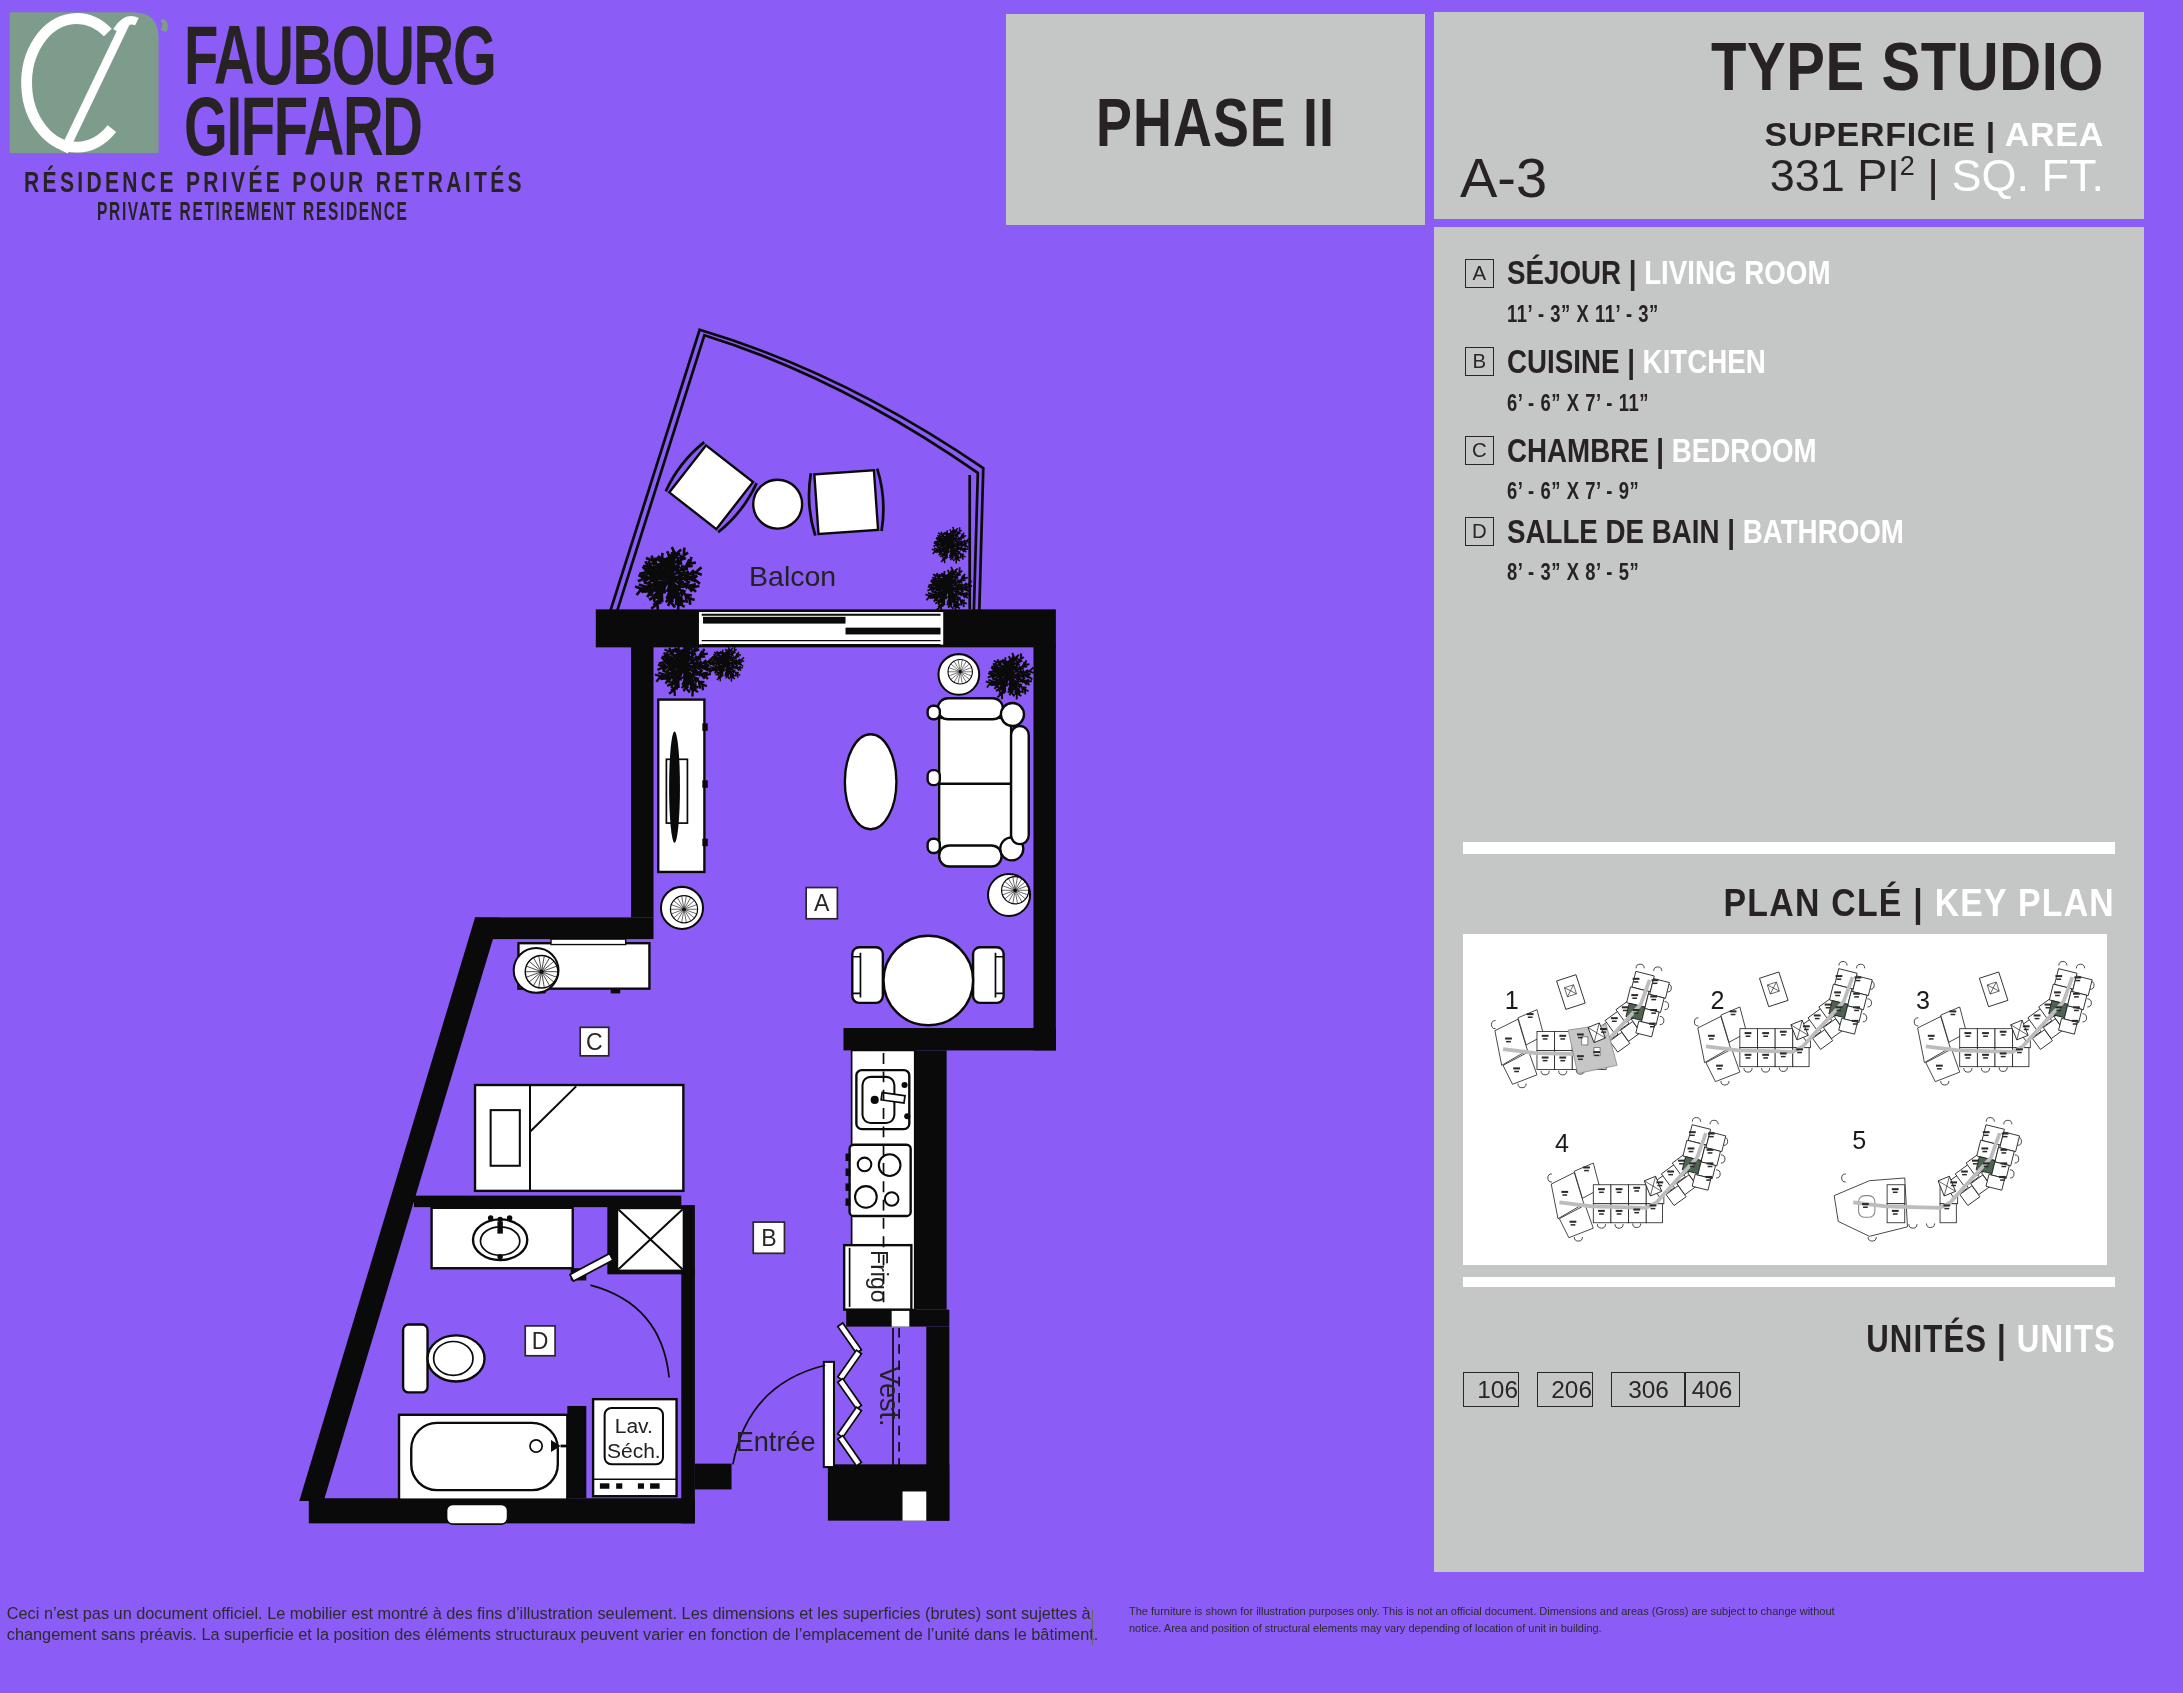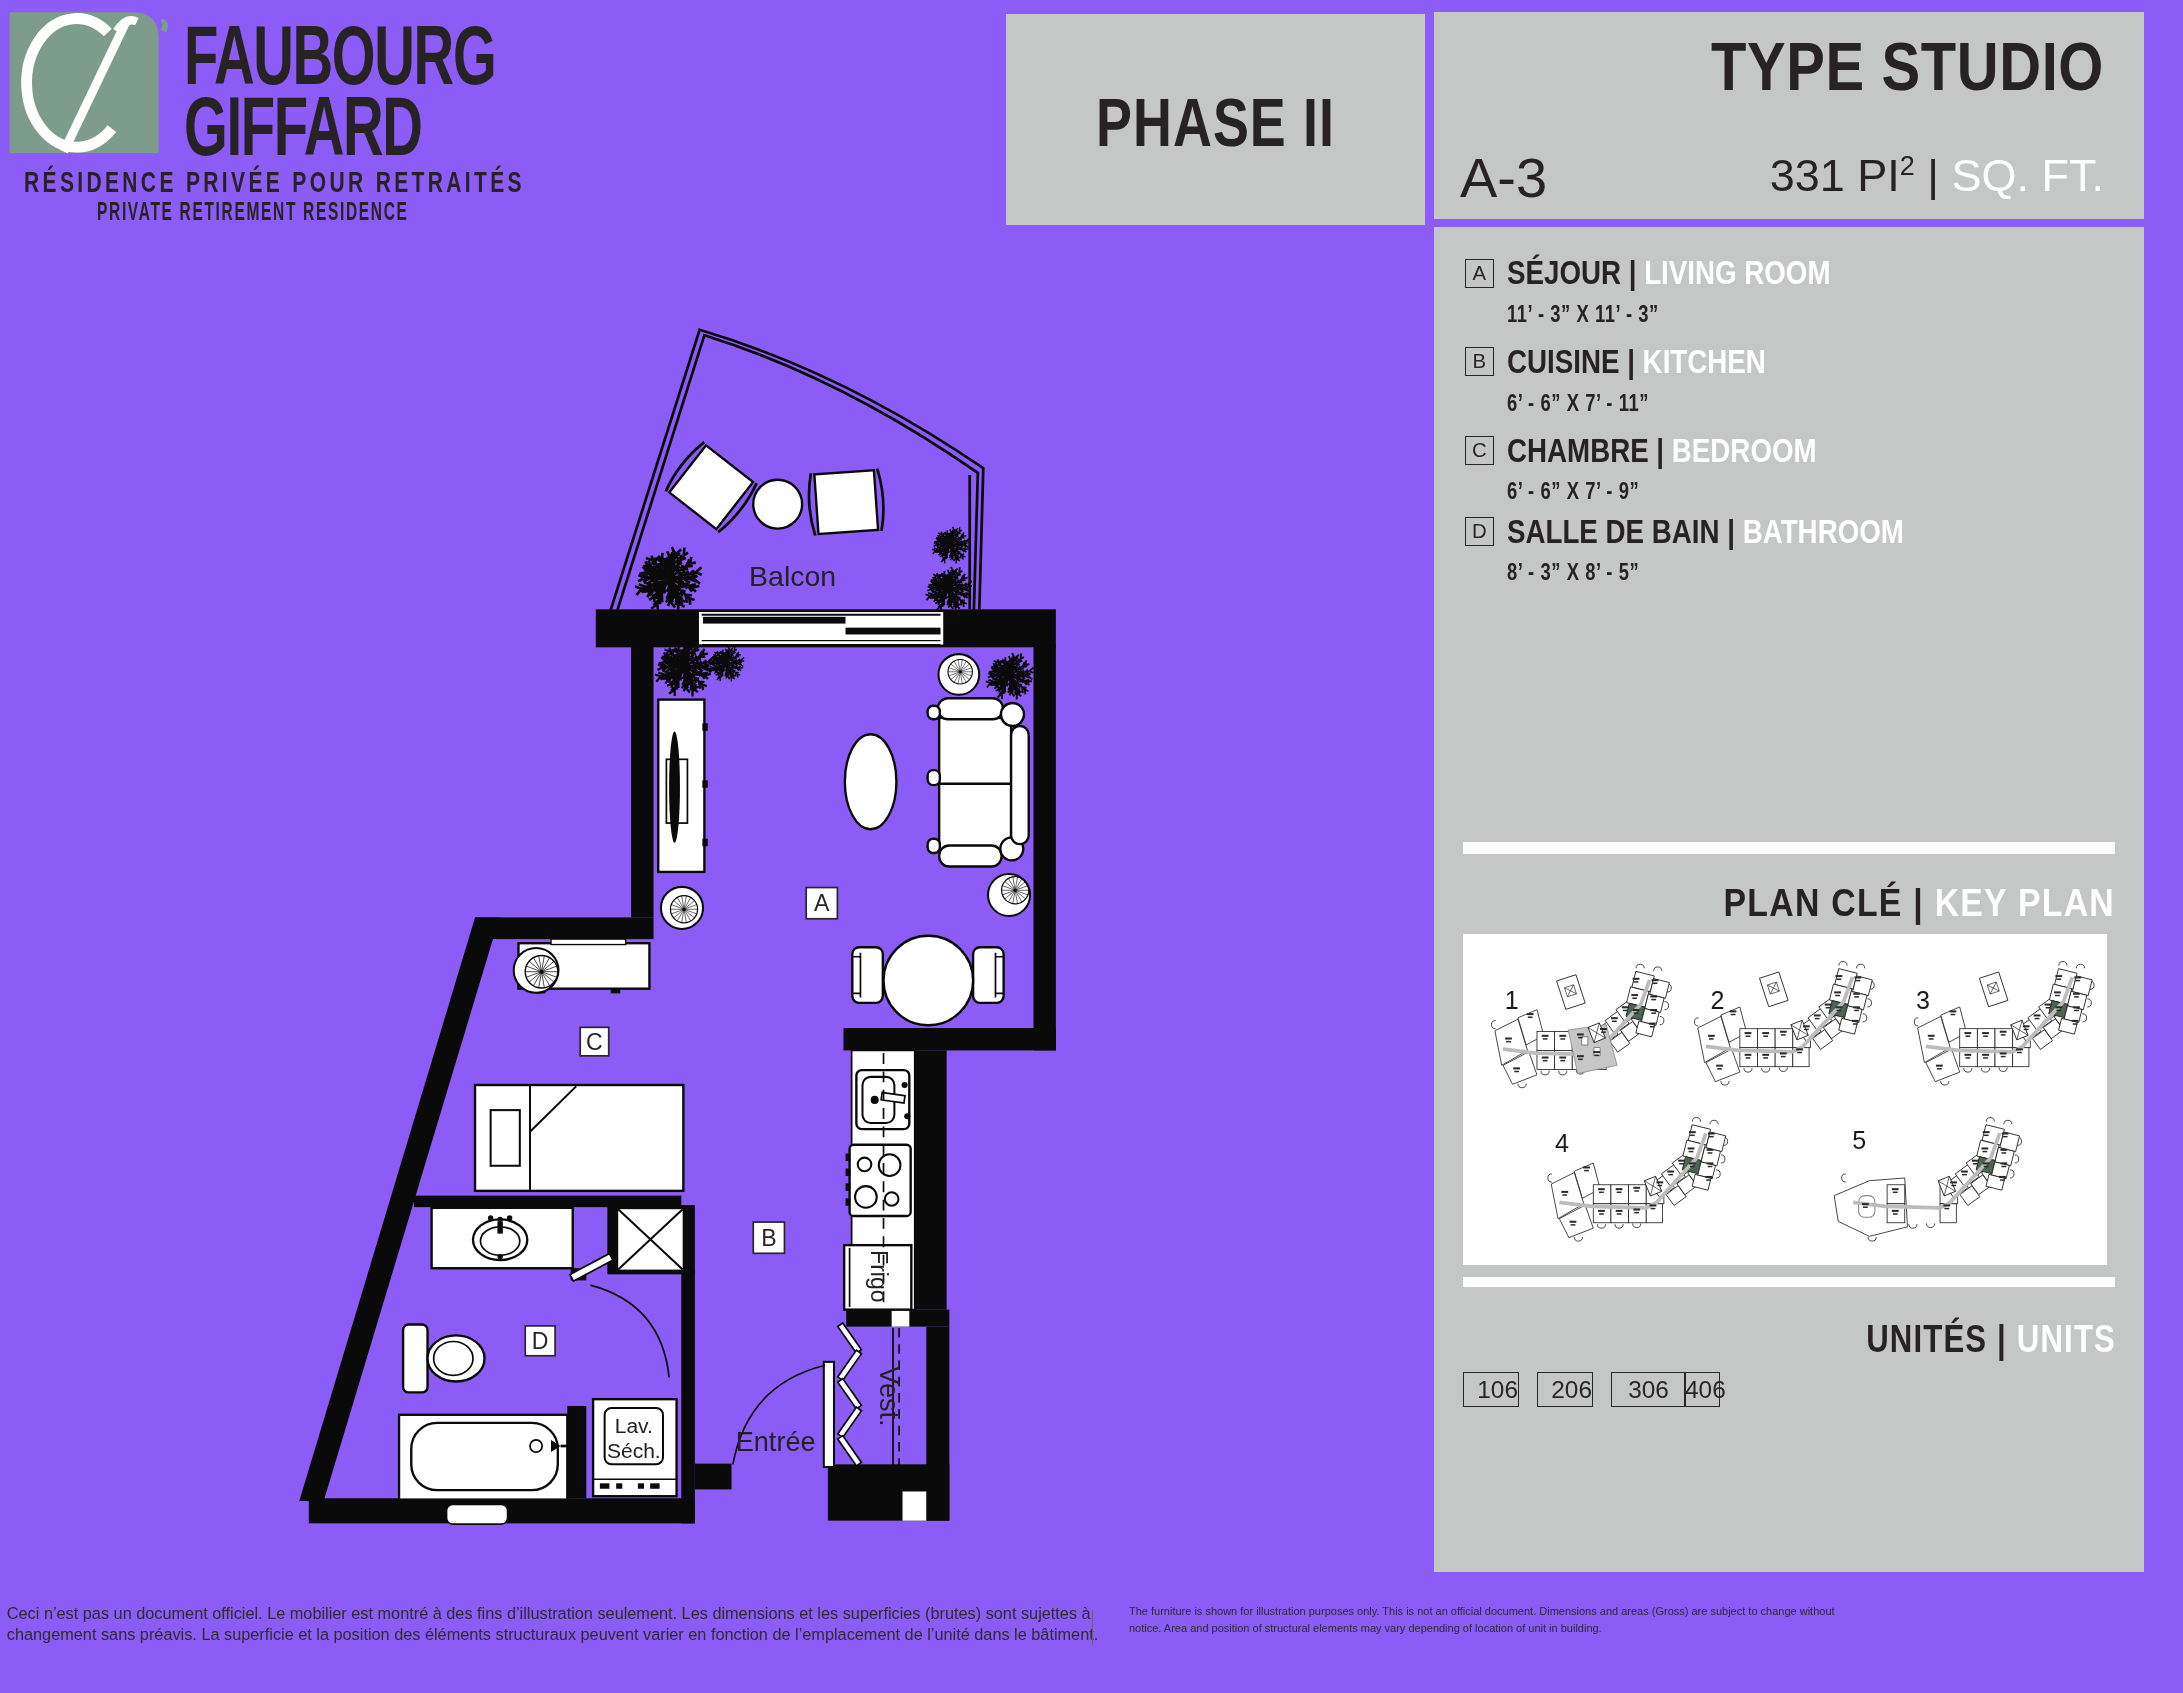--- a/index.html
+++ b/index.html
@@ -24,20 +24,21 @@
 </svg>
 <div class="abs dk" style="left:184px;top:20.4px;font-size:84px;line-height:71px;font-weight:bold;transform:scale(0.67,1.0);transform-origin:0 0;letter-spacing:-2px">FAUBOURG<br>GIFFARD</div>
 <div class="abs dk" style="left:24px;top:165px;font-size:30px;font-weight:bold;transform:scale(0.70,1);transform-origin:0 0;letter-spacing:4.8px;white-space:nowrap">RÉSIDENCE PRIVÉE POUR RETRAITÉS</div>
 <div class="abs dk" style="left:97px;top:197px;font-size:25px;font-weight:bold;transform:scale(0.62,1);transform-origin:0 0;letter-spacing:2.7px;white-space:nowrap">PRIVATE RETIREMENT RESIDENCE</div>
 
 <div class="abs gray" style="left:1006px;top:13.6px;width:419px;height:211px"></div>
 <div class="abs dk" style="left:1006px;top:83px;width:419px;text-align:center;font-size:69px;font-weight:bold;letter-spacing:1.4px;transform:scale(0.78,1)">PHASE II</div>
 
 <div class="abs gray" style="left:1434px;top:12.2px;width:710px;height:207px"></div>
 <div class="abs dk" style="left:1434px;top:27px;width:670px;text-align:right;font-size:69px;font-weight:bold;letter-spacing:0.7px;transform:scale(0.84,1);transform-origin:100% 0">TYPE STUDIO</div>
+<div class="abs" style="left:1434px;top:115px;width:670px;text-align:right;font-size:34px;font-weight:bold;letter-spacing:0.7px"><span class="dk">SUPERFICIE&nbsp;| </span><span class="wh">AREA</span></div>
 <div class="abs" style="left:1434px;top:150px;width:670px;text-align:right;font-size:45px;font-weight:normal"><span class="dk">331 PI<sup style="font-size:27px">2</sup>&nbsp;| </span><span class="wh">SQ. FT.</span></div>
 <div class="abs dk" style="left:1460px;top:145px;font-size:56px;font-weight:normal">A-3</div>
 
 <div class="abs gray" style="left:1434px;top:227px;width:710px;height:1345px"></div>
 
 <div class="abs" style="left:1465px;top:259px;width:28.5px;height:28.5px;border:1.7px solid #2a2627;box-sizing:border-box;text-align:center;font-size:20.4px;line-height:26px;color:#2a2627">A</div>
 <div class="abs" style="left:1507px;top:254px;font-size:33px;font-weight:bold;white-space:nowrap;transform:scale(0.84,1);transform-origin:0 0"><span class="dk">SÉJOUR | </span><span class="wh">LIVING ROOM</span></div>
 <div class="abs dk" style="left:1507px;top:301px;font-size:23px;font-weight:bold;white-space:nowrap;transform:scale(0.8,1);transform-origin:0 0;letter-spacing:0.7px">11’ - 3” X 11’ - 3”</div>
 <div class="abs" style="left:1465px;top:347px;width:28.5px;height:28.5px;border:1.7px solid #2a2627;box-sizing:border-box;text-align:center;font-size:20.4px;line-height:26px;color:#2a2627">B</div>
 <div class="abs" style="left:1507px;top:343px;font-size:33px;font-weight:bold;white-space:nowrap;transform:scale(0.84,1);transform-origin:0 0"><span class="dk">CUISINE | </span><span class="wh">KITCHEN</span></div>
@@ -54,21 +55,21 @@
 
 <div class="abs" style="left:1434px;top:882px;width:681px;text-align:right;font-size:38px;font-weight:bold;letter-spacing:1.4px;transform:scale(0.89,1);transform-origin:100% 0"><span class="dk">PLAN CLÉ | </span><span class="wh">KEY PLAN</span></div>
 
 <div class="abs" style="left:1463px;top:934px;width:644px;height:331px;background:#fff"></div>
 
 <div class="abs" style="left:1434px;top:1318px;width:682px;text-align:right;font-size:38px;font-weight:bold;letter-spacing:1.4px;transform:scale(0.82,1);transform-origin:100% 0"><span class="dk">UNITÉS | </span><span class="wh">UNITS</span></div>
 
 <div class="abs" style="left:1463px;top:1372px;width:56px;height:35px;border:1.7px solid #2a2627;box-sizing:border-box;text-align:right;font-size:24.4px;line-height:33px;color:#2a2627">106</div>
 <div class="abs" style="left:1537px;top:1372px;width:56px;height:35px;border:1.7px solid #2a2627;box-sizing:border-box;text-align:right;font-size:24.4px;line-height:33px;color:#2a2627">206</div>
 <div class="abs" style="left:1611px;top:1372px;width:75px;height:35px;border:1.7px solid #2a2627;box-sizing:border-box;text-align:center;font-size:24.4px;line-height:33px;color:#2a2627">306</div>
-<div class="abs" style="left:1684px;top:1372px;width:36px;height:35px;border:1.7px solid #2a2627;box-sizing:border-box;text-align:center;font-size:24.4px;line-height:33px;color:#2a2627">406</div>
+<div class="abs" style="left:1684px;top:1372px;width:56px;height:35px;border:1.7px solid #2a2627;box-sizing:border-box;text-align:center;font-size:24.4px;line-height:33px;color:#2a2627">406</div>
 
 <div class="abs" style="left:6.8px;top:1603px;font-size:16.3px;line-height:21px;color:#2c2c2c;white-space:nowrap">Ceci n’est pas un document officiel. Le mobilier est montré à des fins d’illustration seulement. Les dimensions et les superficies (brutes) sont sujettes à<br>changement sans préavis. La superficie et la position des éléments structuraux peuvent varier en fonction de l’emplacement de l’unité dans le bâtiment.</div>
 <div class="abs" style="left:1092px;top:1610px;width:1.4px;height:35px;background:#666"></div>
 <div class="abs" style="left:1129px;top:1603px;font-size:11px;line-height:17px;color:#2c2c2c;white-space:nowrap">The furniture is shown for illustration purposes only. This is not an official document. Dimensions and areas (Gross) are subject to change without<br>notice. Area and position of structural elements may vary depending of location of unit in building.</div>
 
 <svg id="plan" class="abs" style="left:0;top:0" width="2183" height="1693" viewBox="0 0 3217 2495">
 <defs>
   <g id="tree">
           <path d="M0 0L0.87 -0.01M0.30 -0.00l0.16 -0.13M0.30 -0.00l0.19 0.12M0.48 -0.01l0.19 -0.10M0.48 -0.01l0.21 0.14M0.65 -0.01l0.17 -0.08M0.65 -0.01l0.23 0.10M0.80 -0.01l0.13 -0.09M0.80 -0.01l0.21 0.17M0 0L0.83 0.30M0.29 0.11l0.15 -0.01M0.29 0.11l0.10 0.12M0.46 0.17l0.18 -0.02M0.46 0.17l0.15 0.14M0.62 0.23l0.26 -0.05M0.62 0.23l0.14 0.18M0.76 0.28l0.23 -0.05M0.76 0.28l0.12 0.14M0 0L0.73 0.68M0.26 0.24l0.24 0.02M0.26 0.24l0.06 0.17M0.40 0.37l0.15 0.04M0.40 0.37l0.04 0.20M0.55 0.51l0.20 0.02M0.55 0.51l0.04 0.26M0.67 0.62l0.17 0.06M0.67 0.62l0.03 0.21M0 0L0.40 0.71M0.14 0.25l0.19 0.14M0.14 0.25l-0.02 0.18M0.22 0.39l0.16 0.11M0.22 0.39l-0.04 0.24M0.30 0.54l0.15 0.11M0.30 0.54l0.01 0.16M0.37 0.66l0.16 0.07M0.37 0.66l-0.01 0.21M0 0L0.35 0.85M0.12 0.30l0.17 0.16M0.12 0.30l-0.01 0.20M0.19 0.47l0.14 0.12M0.19 0.47l-0.08 0.24M0.26 0.64l0.20 0.17M0.26 0.64l-0.02 0.20M0.32 0.78l0.20 0.12M0.32 0.78l-0.01 0.28M0 0L0.05 0.78M0.02 0.27l0.12 0.15M0.02 0.27l-0.07 0.15M0.03 0.43l0.11 0.20M0.03 0.43l-0.09 0.21M0.04 0.58l0.11 0.17M0.04 0.58l-0.12 0.17M0.05 0.71l0.16 0.21M0.05 0.71l-0.06 0.16M0 0L-0.38 0.87M-0.13 0.30l0.01 0.17M-0.13 0.30l-0.23 0.14M-0.21 0.48l0.01 0.27M-0.21 0.48l-0.20 0.11M-0.28 0.65l0.02 0.16M-0.28 0.65l-0.20 0.19M-0.35 0.80l0.01 0.24M-0.35 0.80l-0.20 0.16M0 0L-0.48 0.63M-0.17 0.22l-0.05 0.24M-0.17 0.22l-0.16 0.09M-0.26 0.34l-0.02 0.26M-0.26 0.34l-0.18 0.06M-0.36 0.47l0.00 0.18M-0.36 0.47l-0.16 0.09M-0.44 0.58l-0.02 0.16M-0.44 0.58l-0.18 0.09M0 0L-0.61 0.42M-0.21 0.15l-0.12 0.24M-0.21 0.15l-0.23 -0.02M-0.33 0.23l-0.08 0.21M-0.33 0.23l-0.15 0.03M-0.45 0.32l-0.14 0.23M-0.45 0.32l-0.28 0.00M-0.56 0.39l-0.12 0.20M-0.56 0.39l-0.24 0.02M0 0L-0.94 0.35M-0.33 0.12l-0.16 0.16M-0.33 0.12l-0.26 -0.07M-0.52 0.19l-0.13 0.20M-0.52 0.19l-0.26 -0.07M-0.70 0.26l-0.16 0.18M-0.70 0.26l-0.25 -0.08M-0.86 0.32l-0.16 0.20M-0.86 0.32l-0.21 -0.07M0 0L-0.81 -0.02M-0.29 -0.01l-0.20 0.12M-0.29 -0.01l-0.21 -0.10M-0.45 -0.01l-0.21 0.16M-0.45 -0.01l-0.16 -0.12M-0.61 -0.02l-0.19 0.13M-0.61 -0.02l-0.22 -0.14M-0.75 -0.02l-0.23 0.10M-0.75 -0.02l-0.21 -0.10M0 0L-0.73 -0.23M-0.26 -0.08l-0.21 0.06M-0.26 -0.08l-0.17 -0.21M-0.40 -0.13l-0.15 0.03M-0.40 -0.13l-0.17 -0.17M-0.55 -0.18l-0.17 0.03M-0.55 -0.18l-0.13 -0.20M-0.67 -0.22l-0.26 0.06M-0.67 -0.22l-0.16 -0.17M0 0L-0.70 -0.44M-0.25 -0.15l-0.27 0.02M-0.25 -0.15l-0.07 -0.19M-0.39 -0.24l-0.19 0.00M-0.39 -0.24l-0.12 -0.18M-0.53 -0.33l-0.26 0.02M-0.53 -0.33l-0.11 -0.25M-0.65 -0.40l-0.17 -0.01M-0.65 -0.40l-0.09 -0.16M0 0L-0.53 -0.63M-0.19 -0.22l-0.21 -0.06M-0.19 -0.22l-0.05 -0.25M-0.29 -0.35l-0.21 -0.04M-0.29 -0.35l-0.04 -0.15M-0.40 -0.47l-0.15 -0.03M-0.40 -0.47l-0.02 -0.22M-0.49 -0.58l-0.23 -0.09M-0.49 -0.58l-0.05 -0.16M0 0L-0.23 -0.67M-0.08 -0.23l-0.15 -0.10M-0.08 -0.23l0.02 -0.16M-0.12 -0.37l-0.16 -0.13M-0.12 -0.37l0.06 -0.23M-0.17 -0.50l-0.23 -0.16M-0.17 -0.50l0.05 -0.17M-0.21 -0.62l-0.13 -0.11M-0.21 -0.62l0.02 -0.21M0 0L0.04 -0.75M0.01 -0.26l-0.08 -0.18M0.01 -0.26l0.13 -0.17M0.02 -0.41l-0.13 -0.21M0.02 -0.41l0.14 -0.21M0.03 -0.56l-0.09 -0.13M0.03 -0.56l0.16 -0.18M0.04 -0.69l-0.08 -0.19M0.04 -0.69l0.16 -0.22M0 0L0.24 -0.84M0.09 -0.29l-0.09 -0.24M0.09 -0.29l0.17 -0.12M0.13 -0.46l-0.05 -0.17M0.13 -0.46l0.20 -0.16M0.18 -0.63l-0.07 -0.23M0.18 -0.63l0.18 -0.20M0.22 -0.77l-0.11 -0.25M0.22 -0.77l0.19 -0.17M0 0L0.54 -0.81M0.19 -0.28l-0.01 -0.19M0.19 -0.28l0.18 -0.11M0.30 -0.45l0.01 -0.25M0.30 -0.45l0.14 -0.07M0.40 -0.61l-0.01 -0.16M0.40 -0.61l0.16 -0.06M0.49 -0.75l0.02 -0.25M0.49 -0.75l0.14 -0.09M0 0L0.74 -0.54M0.26 -0.19l0.07 -0.23M0.26 -0.19l0.21 0.01M0.41 -0.29l0.04 -0.16M0.41 -0.29l0.22 -0.03M0.56 -0.40l0.11 -0.22M0.56 -0.40l0.22 -0.01M0.68 -0.49l0.06 -0.21M0.68 -0.49l0.20 -0.03M0 0L0.94 -0.22M0.33 -0.08l0.20 -0.17M0.33 -0.08l0.20 0.10M0.52 -0.12l0.12 -0.13M0.52 -0.12l0.20 0.07M0.71 -0.17l0.11 -0.11M0.71 -0.17l0.19 0.10M0.87 -0.20l0.19 -0.17M0.87 -0.20l0.20 0.07" stroke="#0a0a0a" stroke-width="0.085" fill="none"></path>
         </g>

